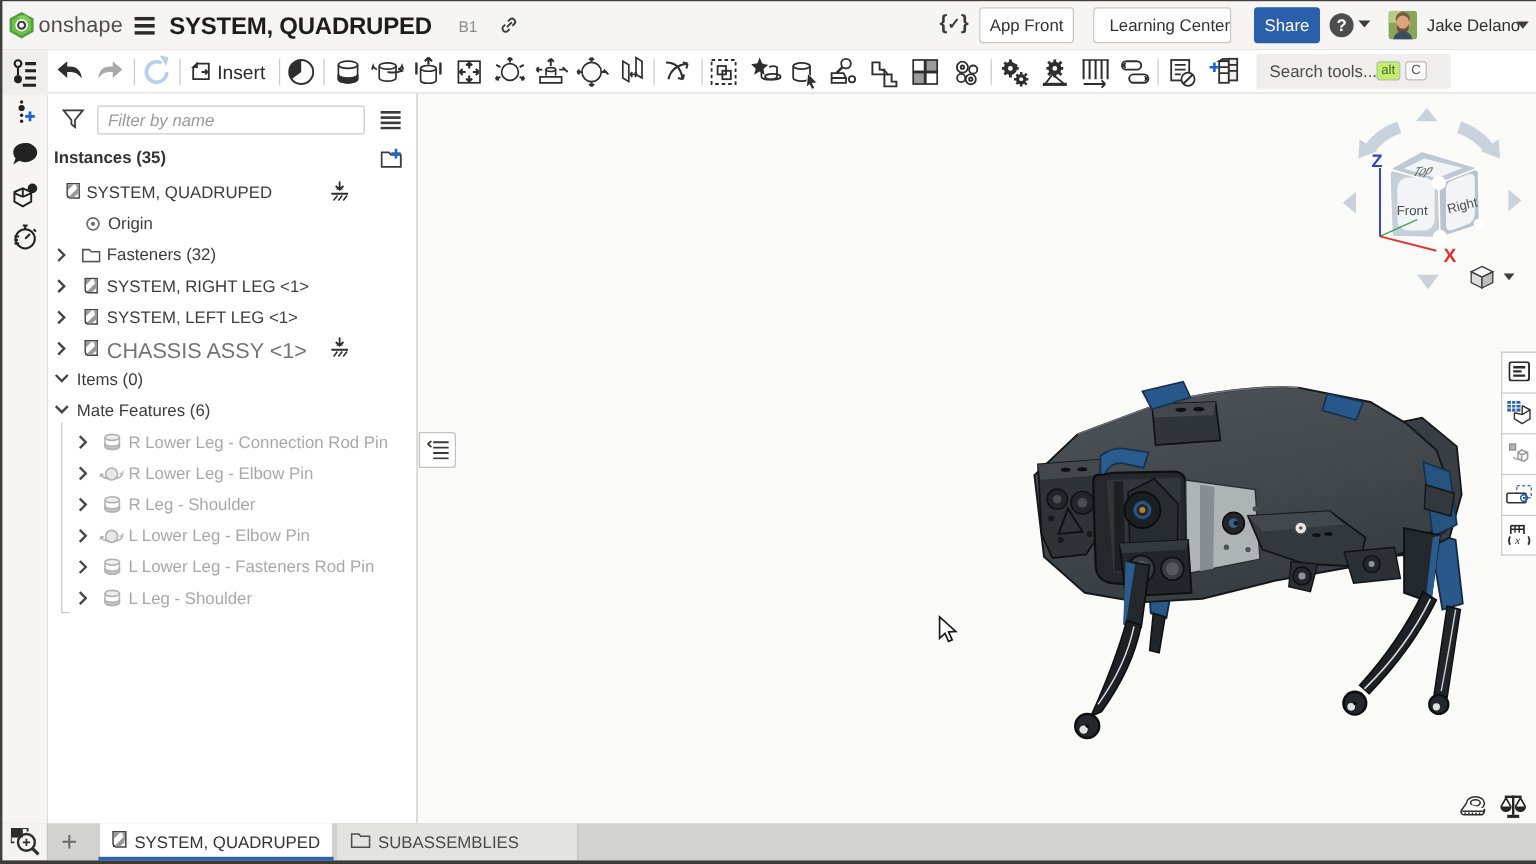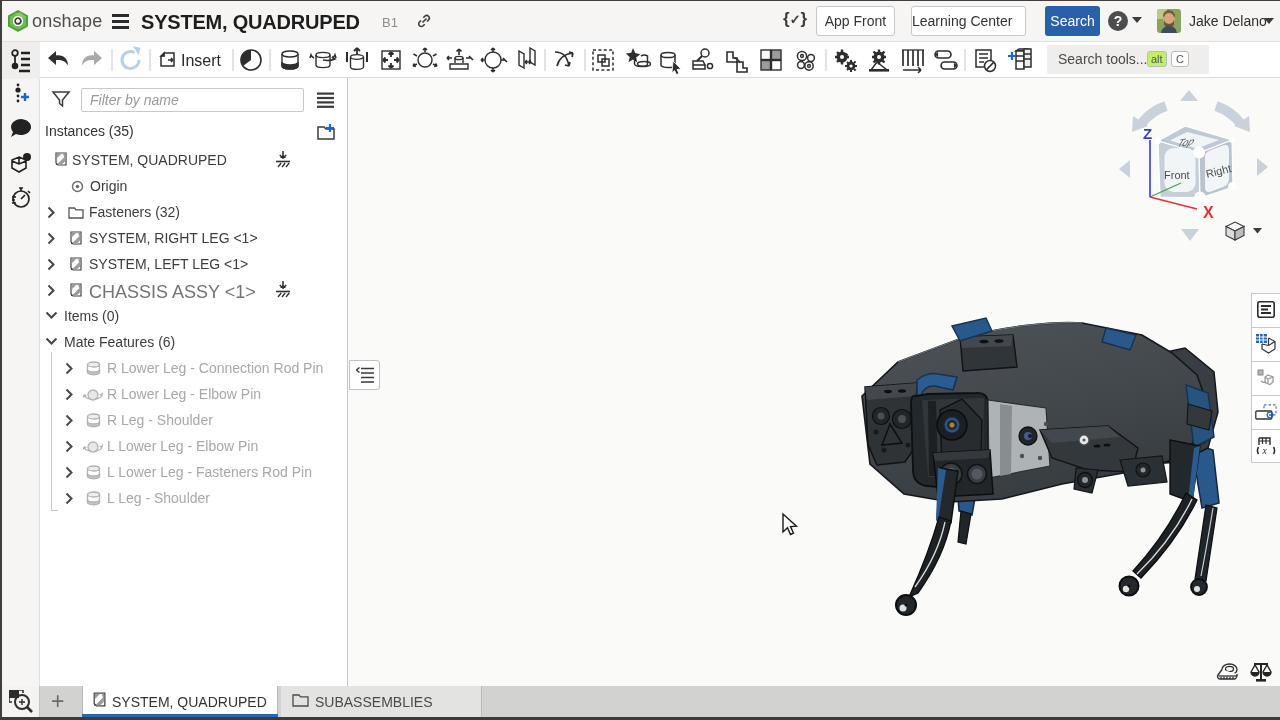--- a/index.html
+++ b/index.html
@@ -24,22 +24,22 @@
     <rect y="6" width="17" height="3" fill="#2a2a2a"></rect>
     <rect y="12" width="17" height="3" fill="#2a2a2a"></rect>
   </svg>
 <div class="abs" style="left:141px;top:11px;font-size:20px;font-weight:bold;color:#1d1d1d;letter-spacing:-0.2px">SYSTEM, QUADRUPED</div>
 <div class="abs" style="left:382px;top:15px;font-size:13px;color:#8c8c8c">B1</div>
 <svg class="abs" style="left:416px;top:13px" width="16" height="16" viewBox="0 0 16 16" fill="none" stroke="#3c3c3c" stroke-width="1.6">
   <path d="M6.5 9.5 L10.5 5.5 M5 7.5 L3.5 9 a2.6 2.6 0 0 0 3.7 3.7 L8.7 11.2 M11 8.5 L12.5 7 a2.6 2.6 0 0 0 -3.7 -3.7 L7.3 4.8"></path>
 </svg>
 <div class="abs" style="left:783px;top:9px;font-size:17px;font-weight:bold;color:#3a3a3a">{<span style="font-size:13px">✓</span>}</div>
 <div class="abs" style="left:816px;top:6px;width:79px;height:30px;background:#fff;border:1px solid #c8c8c8;border-radius:3px;font-size:14px;color:#333;text-align:center;line-height:28px">App Front</div>
-<div class="abs" style="left:911px;top:6px;width:115px;height:30px;background:#fff;border:1px solid #c8c8c8;border-radius:3px;font-size:14px;color:#333;text-align:left;line-height:28px">Learning Center</div>
-<div class="abs" style="left:1045px;top:6px;width:55px;height:30px;background:#2a60ab;border-radius:3px;font-size:14px;color:#fff;text-align:center;line-height:30px">Search</div>
+<div class="abs" style="left:911px;top:6px;width:115px;height:30px;background:#fff;border:1px solid #c8c8c8;border-radius:3px;font-size:14px;color:#333;text-align:right;line-height:28px">Learning Center</div>
+<div class="abs" style="left:1045px;top:6px;width:55px;height:30px;background:#2a60ab;border-radius:3px;font-size:14px;color:#fff;text-align:center;line-height:30px">Share</div>
 <div class="abs" style="left:1108px;top:11px;width:20px;height:20px;background:#4d4d4d;border-radius:50%;color:#fff;font-size:14px;font-weight:bold;text-align:center;line-height:20px">?</div>
 <div class="abs" style="left:1132px;top:17px;width:0;height:0;border-left:5px solid transparent;border-right:5px solid transparent;border-top:6px solid #3c3c3c"></div>
 <svg class="abs" style="left:1157px;top:9px;border-radius:3px" width="24" height="24" viewBox="0 0 24 24">
   <rect width="24" height="24" fill="#8aa45e"></rect>
   <rect width="10" height="10" x="0" y="0" fill="#b9c98a"></rect>
   <circle cx="12" cy="10" r="6" fill="#d9a77d"></circle>
   <path d="M7 10 a5 5 0 0 0 10 0 v4 a5 5 0 0 1 -10 0 z" fill="#6d5138"></path>
   <path d="M4 24 a8 7 0 0 1 16 0 z" fill="#3b4c60"></path>
   <path d="M6 7 a6 6 0 0 1 12 0 l-1 2 a5 5 0 0 0 -10 0 z" fill="#7a5a3a"></path>
 </svg>
@@ -272,21 +272,21 @@
 </svg>
 <div class="abs" style="left:81px;top:88px;width:223px;height:24px;border:1px solid #c9c9c7;background:#fff;border-radius:2px;font-size:14px;font-style:italic;color:#9a9a9a;padding:3px 0 0 8px">Filter by name</div>
 <svg class="abs" style="left:317px;top:92px" width="17" height="16" viewBox="0 0 17 16">
     <g fill="#3a3a3a">
       <rect y="0.5" width="17" height="2.2"></rect>
       <rect y="4.9" width="17" height="2.2"></rect>
       <rect y="9.3" width="17" height="2.2"></rect>
       <rect y="13.7" width="17" height="2.2"></rect>
     </g>
   </svg>
-<div class="abs" style="left:45px;top:123px;font-size:14px;font-weight:normal;color:#333">Instances (35)</div>
+<div class="abs" style="left:45px;top:123px;font-size:14px;font-weight:bold;color:#333">Instances (35)</div>
 <svg class="abs" style="left:317px;top:123px" width="20" height="17" viewBox="0 0 20 17" fill="none" stroke="#3a3a3a" stroke-width="1.5">
   <path d="M1 4 h6 l2 2 h8 v10 h-16 z"></path>
     <path d="M13 1 v8 M9 5 h8" stroke="#1a66c9" stroke-width="2.2"></path>
 </svg>
 
 <svg class="abs" style="left:53px;top:152px" width="15" height="16" viewBox="0 0 15 16">
     <path d="M3 1 h10 v12 h-8 l-2 -2 z" fill="#fff" stroke="#444" stroke-width="1.2"></path>
     <path d="M3.6 1.6 l5 0 -5 5 z M10 1.6 h2.4 v7 z M4 12.4 l8 -8 v5 l-3.4 3 z" fill="#9a9a9a"></path>
     <path d="M3 11 l2 2 h-2 z" fill="#444"></path>
   </svg>

